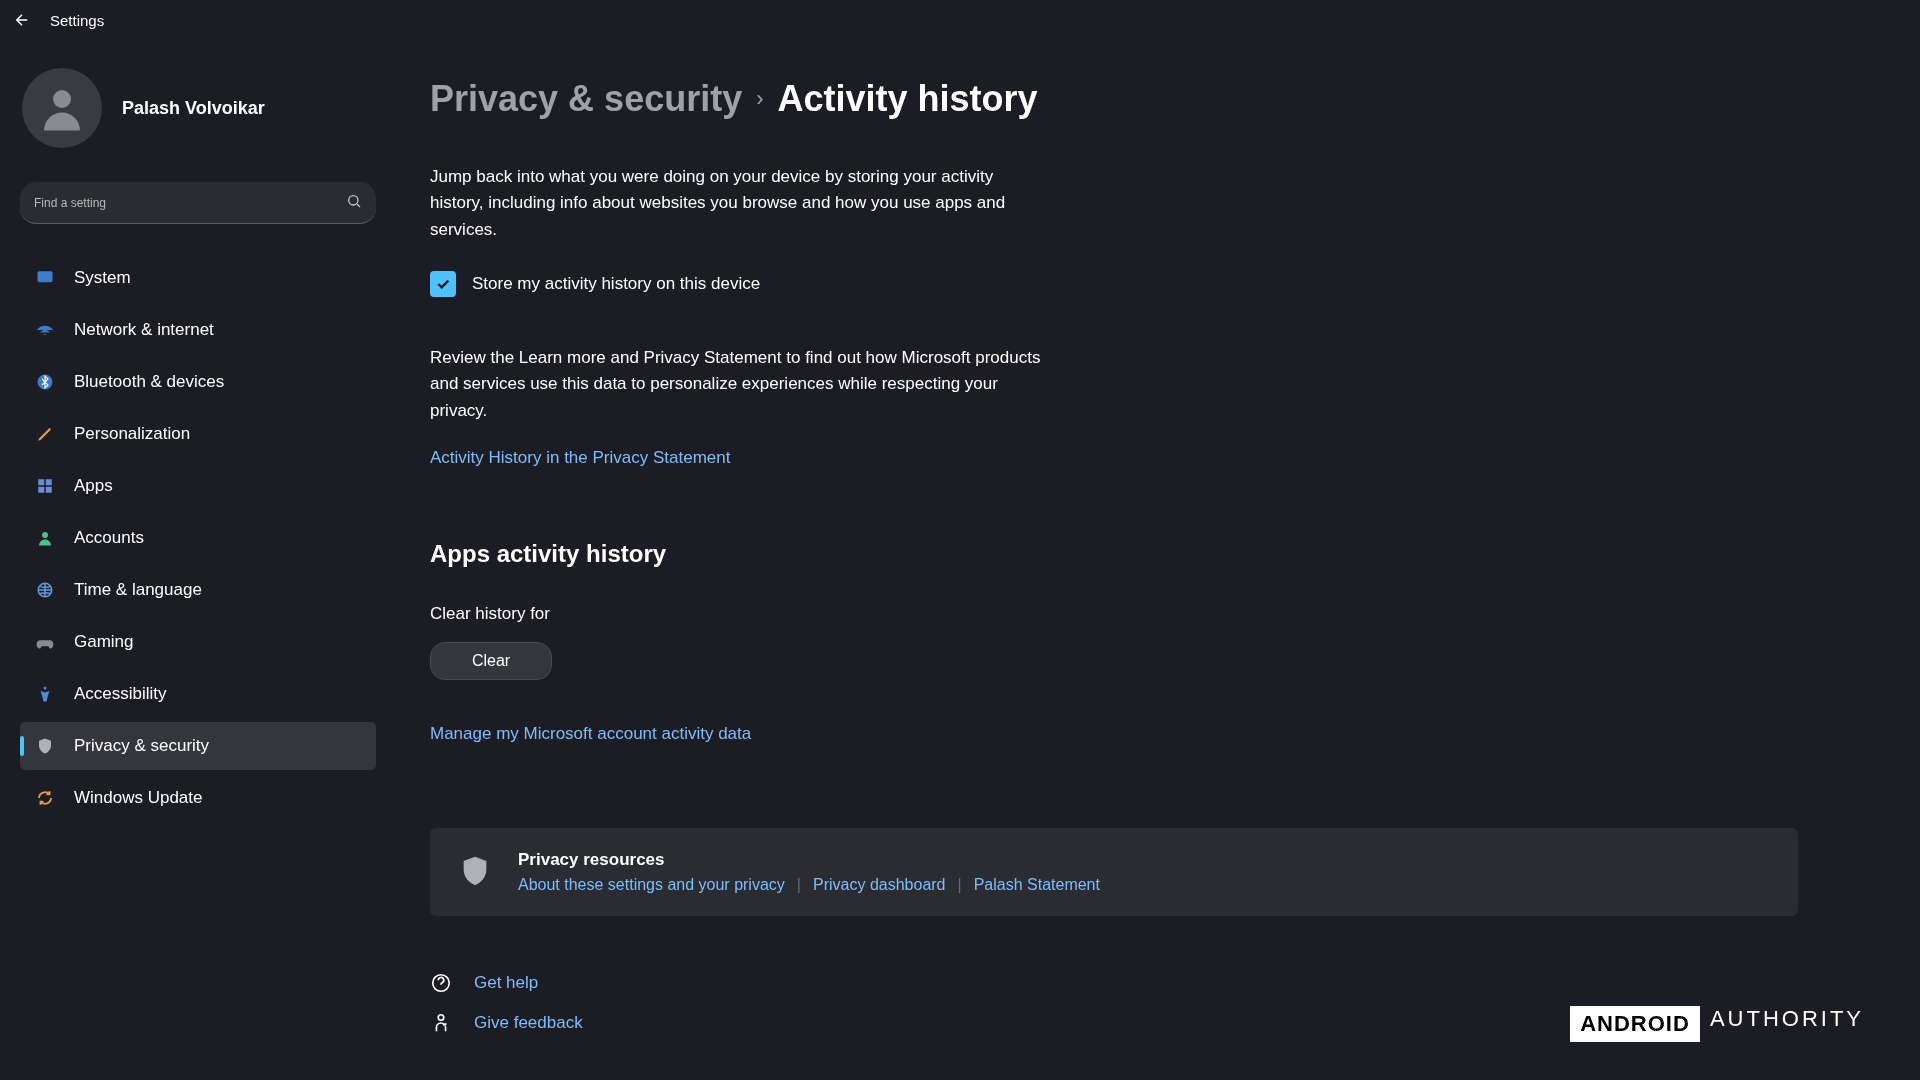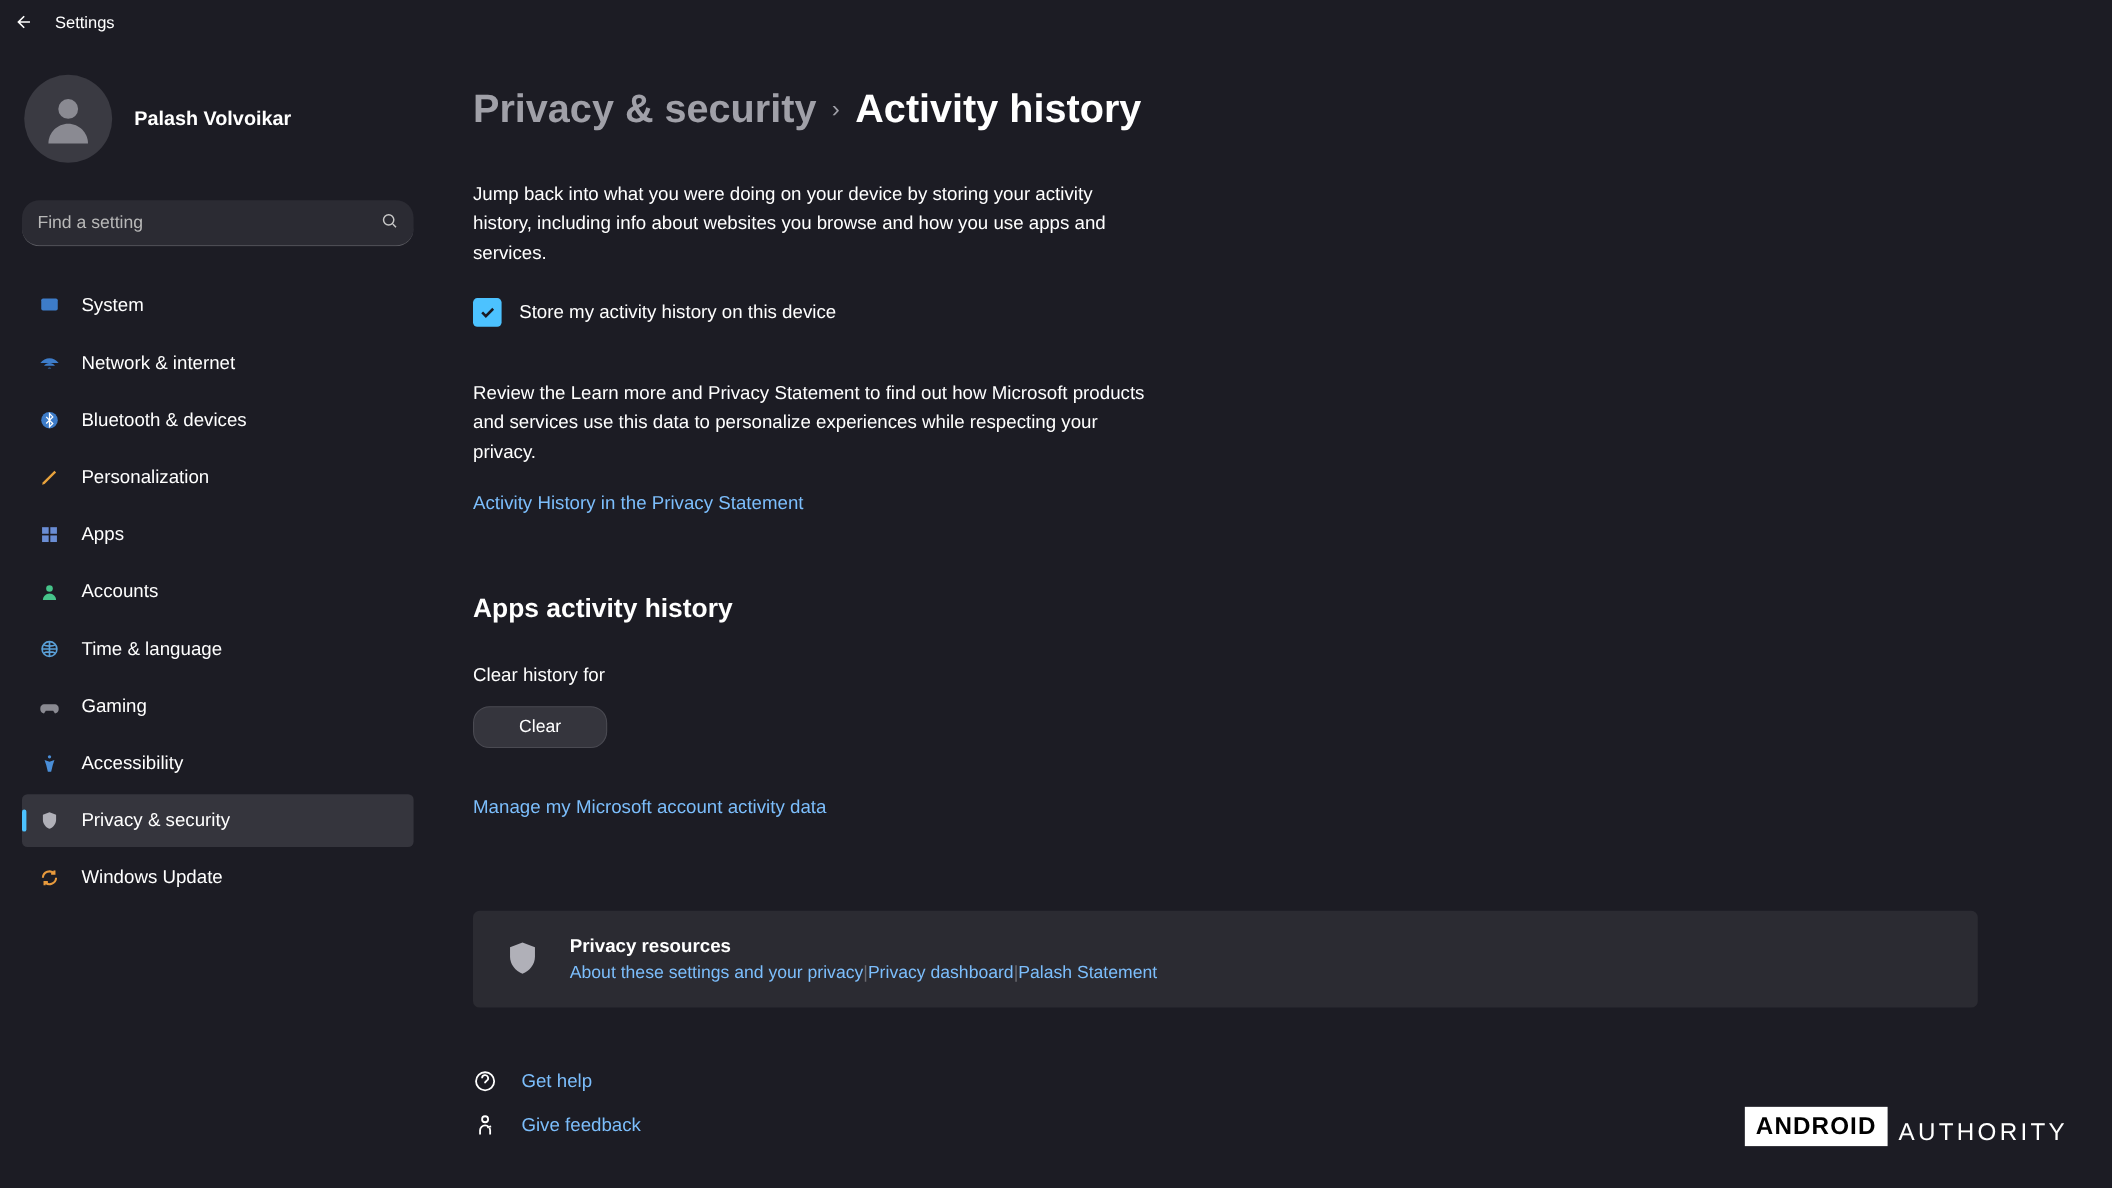--- a/index.html
+++ b/index.html
@@ -68,21 +68,21 @@
       margin-bottom: 30px;
     }
     .search-input {
       width: 100%;
       height: 42px;
       background: #2b2b33;
       border: none;
       border-bottom: 1px solid #5a5a60;
       border-radius: 16px;
       color: #a3a3a3;
-      font-size: 16px;
+      font-size: 12px;
       padding: 0 44px 0 14px;
       outline: none;
     }
     .search-input::placeholder {
       color: #b8b8b8;
     }
     .search-icon {
       position: absolute;
       right: 14px;
       top: 50%;
@@ -236,20 +236,21 @@
       flex: 1;
     }
     .card-title {
       font-size: 17px;
       font-weight: 600;
       margin-bottom: 6px;
     }
     .card-links {
       display: flex;
       align-items: center;
+      gap: 12px;
       font-size: 16px;
     }
     .card-link {
       color: #7cbefc;
       cursor: pointer;
     }
     .divider {
       color: #6a6a70;
     }
     .bottom-links {
@@ -269,23 +270,23 @@
       color: #ffffff;
     }
     .bottom-link-text {
       color: #7cbefc;
       font-size: 17px;
       cursor: pointer;
     }
     .watermark {
       position: fixed;
       bottom: 38px;
-      right: 40px;
-      display: flex;
-      align-items: flex-end;
+      right: 56px;
+      display: flex;
+      align-items: flex-start;
     }
     .watermark-box {
       background: #ffffff;
       color: #000000;
       font-weight: 800;
       font-size: 22px;
       padding: 5px 10px;
       letter-spacing: 1px;
     }
     .watermark-text {

